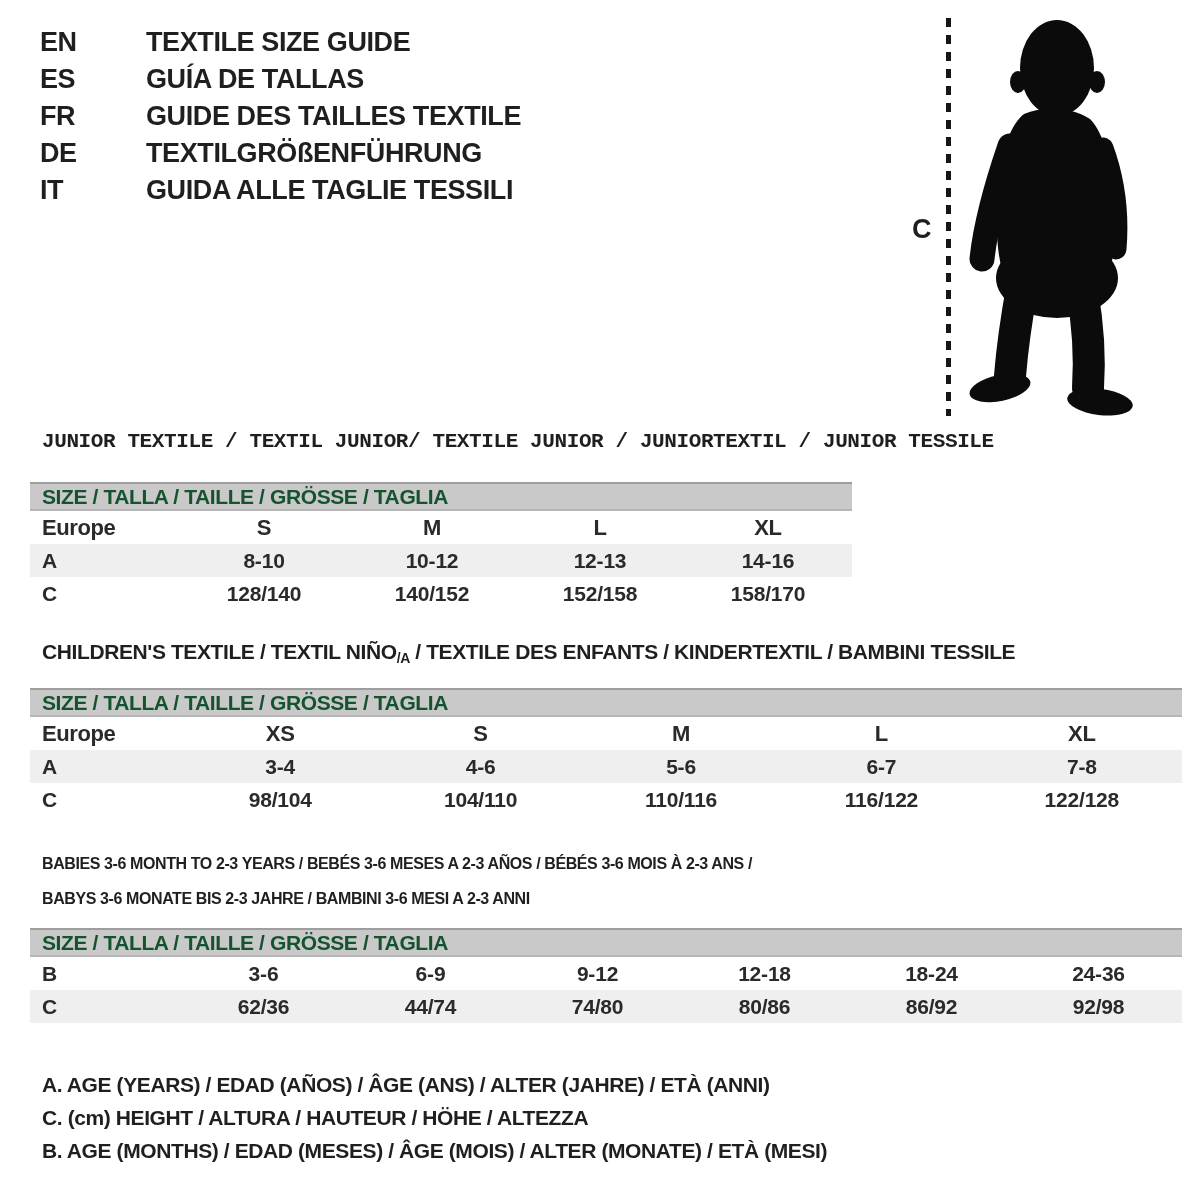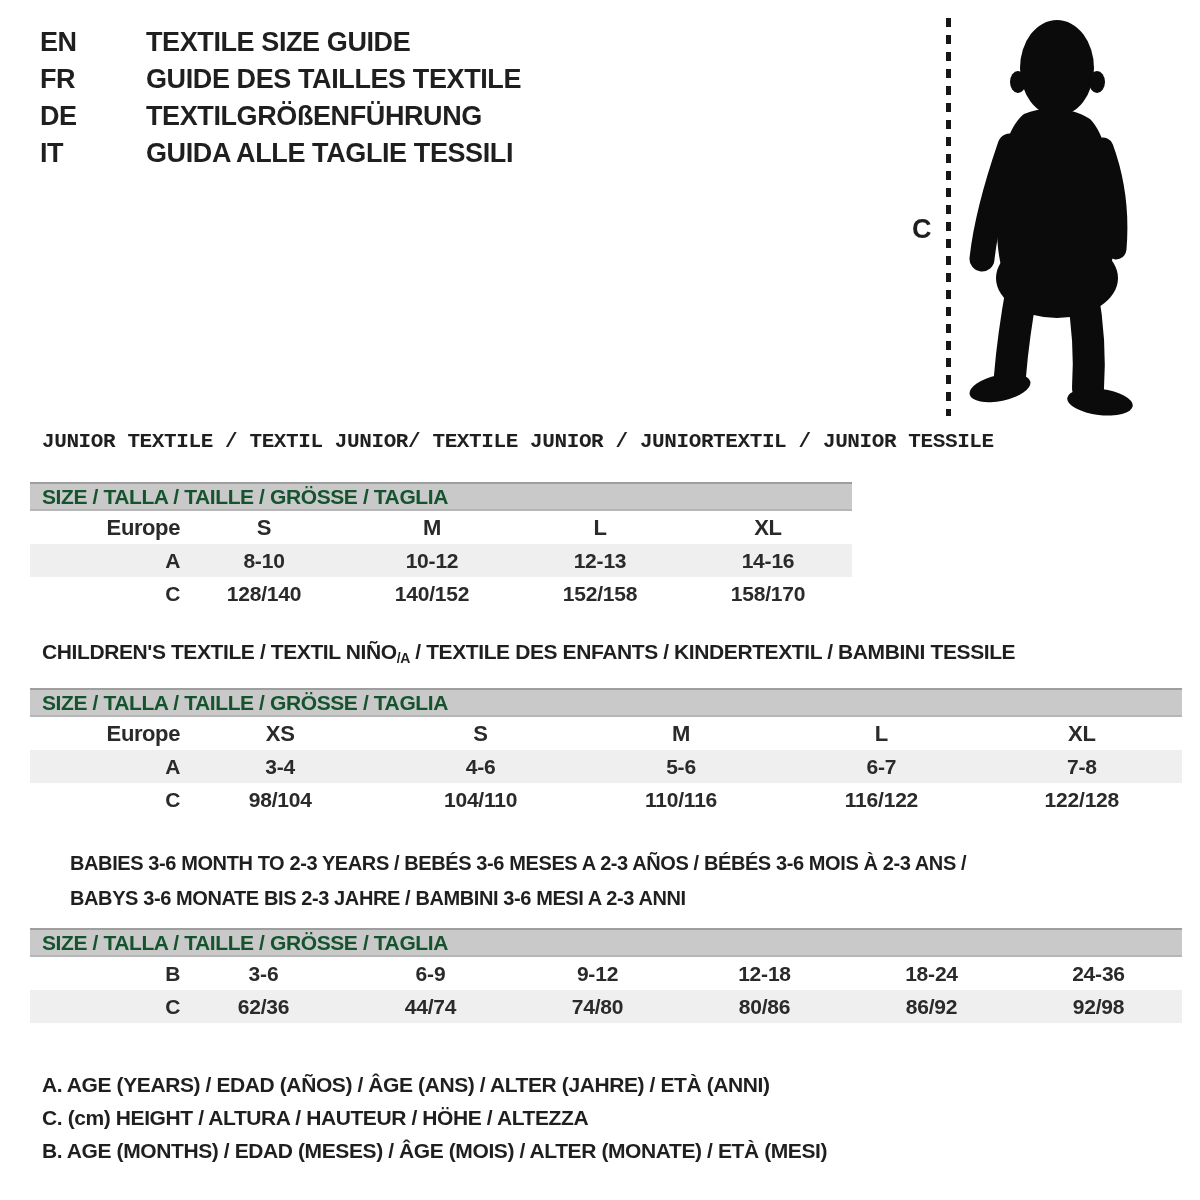--- a/index.html
+++ b/index.html
@@ -38,39 +38,43 @@
   .tbl { position:absolute; left:30px; }
   .tbl-bar {
     height:29px; line-height:26px;
     background:#c9c9c9; color:#14532d;
     border-top:2px solid #9e9e9e; border-bottom:2px solid #b6b6b6;
     padding-left:12px; font-size:21px;
   }
   .trow { display:flex; height:33px; align-items:center; font-size:21px; color:#2a2a2a; }
   .trow.head { font-size:22px; }
   .trow.stripe { background:#efefef; }
-  .trow .lbl { width:150px; padding-left:12px; text-align:right; }
+  .trow .lbl { width:150px; padding-left:12px; text-align:left; }
   .trow .cell { flex:1; text-align:center; letter-spacing:-0.2px; }
 
   
-  .babies-heading { position:absolute; left:42px; font-size:20px; line-height:35px; white-space:nowrap;margin-left:28px; }
+  .babies-heading { position:absolute; left:42px; font-size:16px; line-height:35px; white-space:nowrap; }
 
   
   .legend { position:absolute; left:42px; top:1068px; font-size:21px; }
   .legend-line { height:33px; line-height:33px; white-space:nowrap; }
 </style>
 </head>
 <body>
 
 <div class="canvas">
 
   <div class="lang-list">
     <div class="lang-row">
       <span class="lang-code">EN</span>
       <span class="lang-title">TEXTILE SIZE GUIDE</span>
+    </div>
+    <div class="lang-row">
+      <span class="lang-code">ES</span>
+      <span class="lang-title">GUÍA DE TALLAS</span>
     </div>
     <div class="lang-row">
       <span class="lang-code">FR</span>
       <span class="lang-title">GUIDE DES TAILLES TEXTILE</span>
     </div>
     <div class="lang-row">
       <span class="lang-code">DE</span>
       <span class="lang-title">TEXTILGRÖßENFÜHRUNG</span>
     </div>
     <div class="lang-row">

